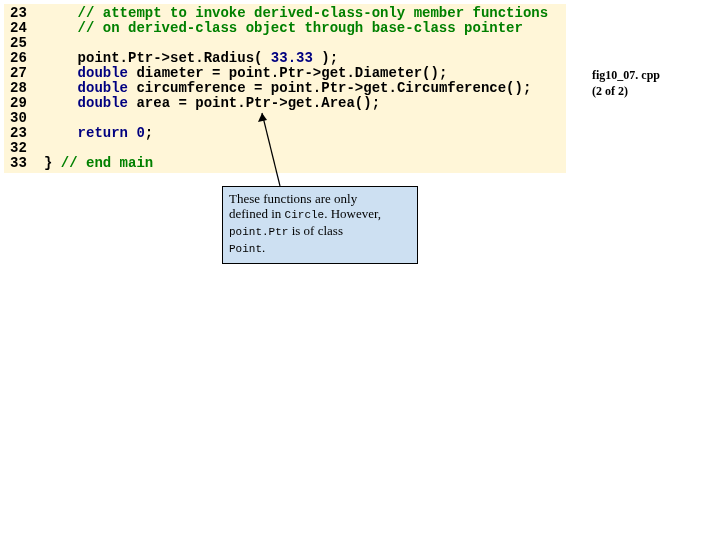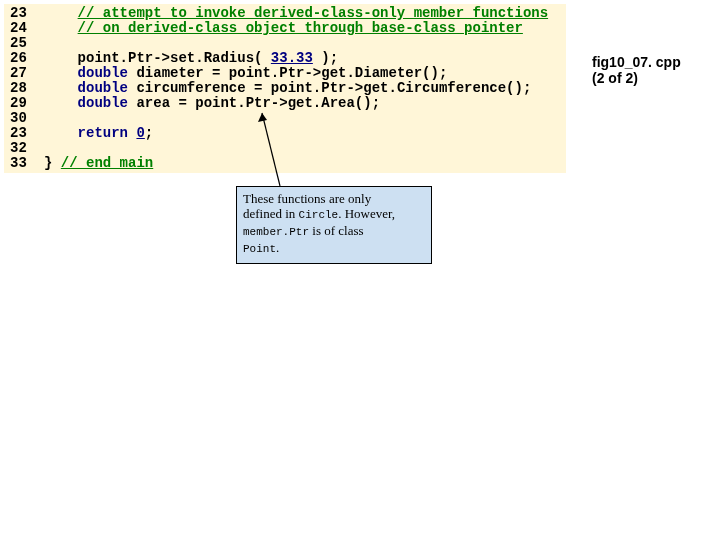--- a/index.html
+++ b/index.html
@@ -27,35 +27,35 @@
     line-height: 15px;
     white-space: pre;
   }
   .lineno {
     width: 34px;
     text-align: left;
     color: #000;
     padding-left: 6px;
   }
   .code-text { color: #000; }
-  .comment { color: #008000; text-decoration: underline; }
+  .comment { color: #008000; }
   .keyword { color: #000080; }
-  .number { color: #000080; text-decoration: underline; }
+  .number { color: #000080; }
   .caption {
     position: absolute;
     left: 592px;
-    top: 54px;
-    font-family: Liberation Sans, sans-serif;
-    font-size: 14px;
+    top: 67px;
+    font-family: Liberation Serif, serif;
+    font-size: 12px;
     font-weight: bold;
     line-height: 16px;
   }
   .callout-box {
     position: absolute;
-    left: 236px;
+    left: 222px;
     top: 186px;
     width: 182px;
     background: #cde0f2;
     border: 1px solid #000;
     padding: 4px 6px 6px 6px;
     font-size: 13px;
     line-height: 15px;
   }
   .mono { font-family: "Courier New", monospace; font-size: 11px; }
   .arrow-svg {
@@ -121,16 +121,16 @@
 
 <svg class="arrow-svg" width="720" height="540">
   <line x1="280" y1="186" x2="262" y2="113" stroke="#000" stroke-width="1.2"></line>
   <polygon points="262,113 258,122 267,120" fill="#000"></polygon>
 </svg>
 
 <div class="callout-box">
   <div>
     <span>These functions are only</span><br>
     <span>defined in </span><span class="mono">Circle</span><span>. However,</span><br>
-    <span class="mono">member.Ptr</span><span> is of class</span><br>
+    <span class="mono">point.Ptr</span><span> is of class</span><br>
     <span class="mono">Point</span><span>.</span>
   </div>
 </div>
 
 </body></html>

